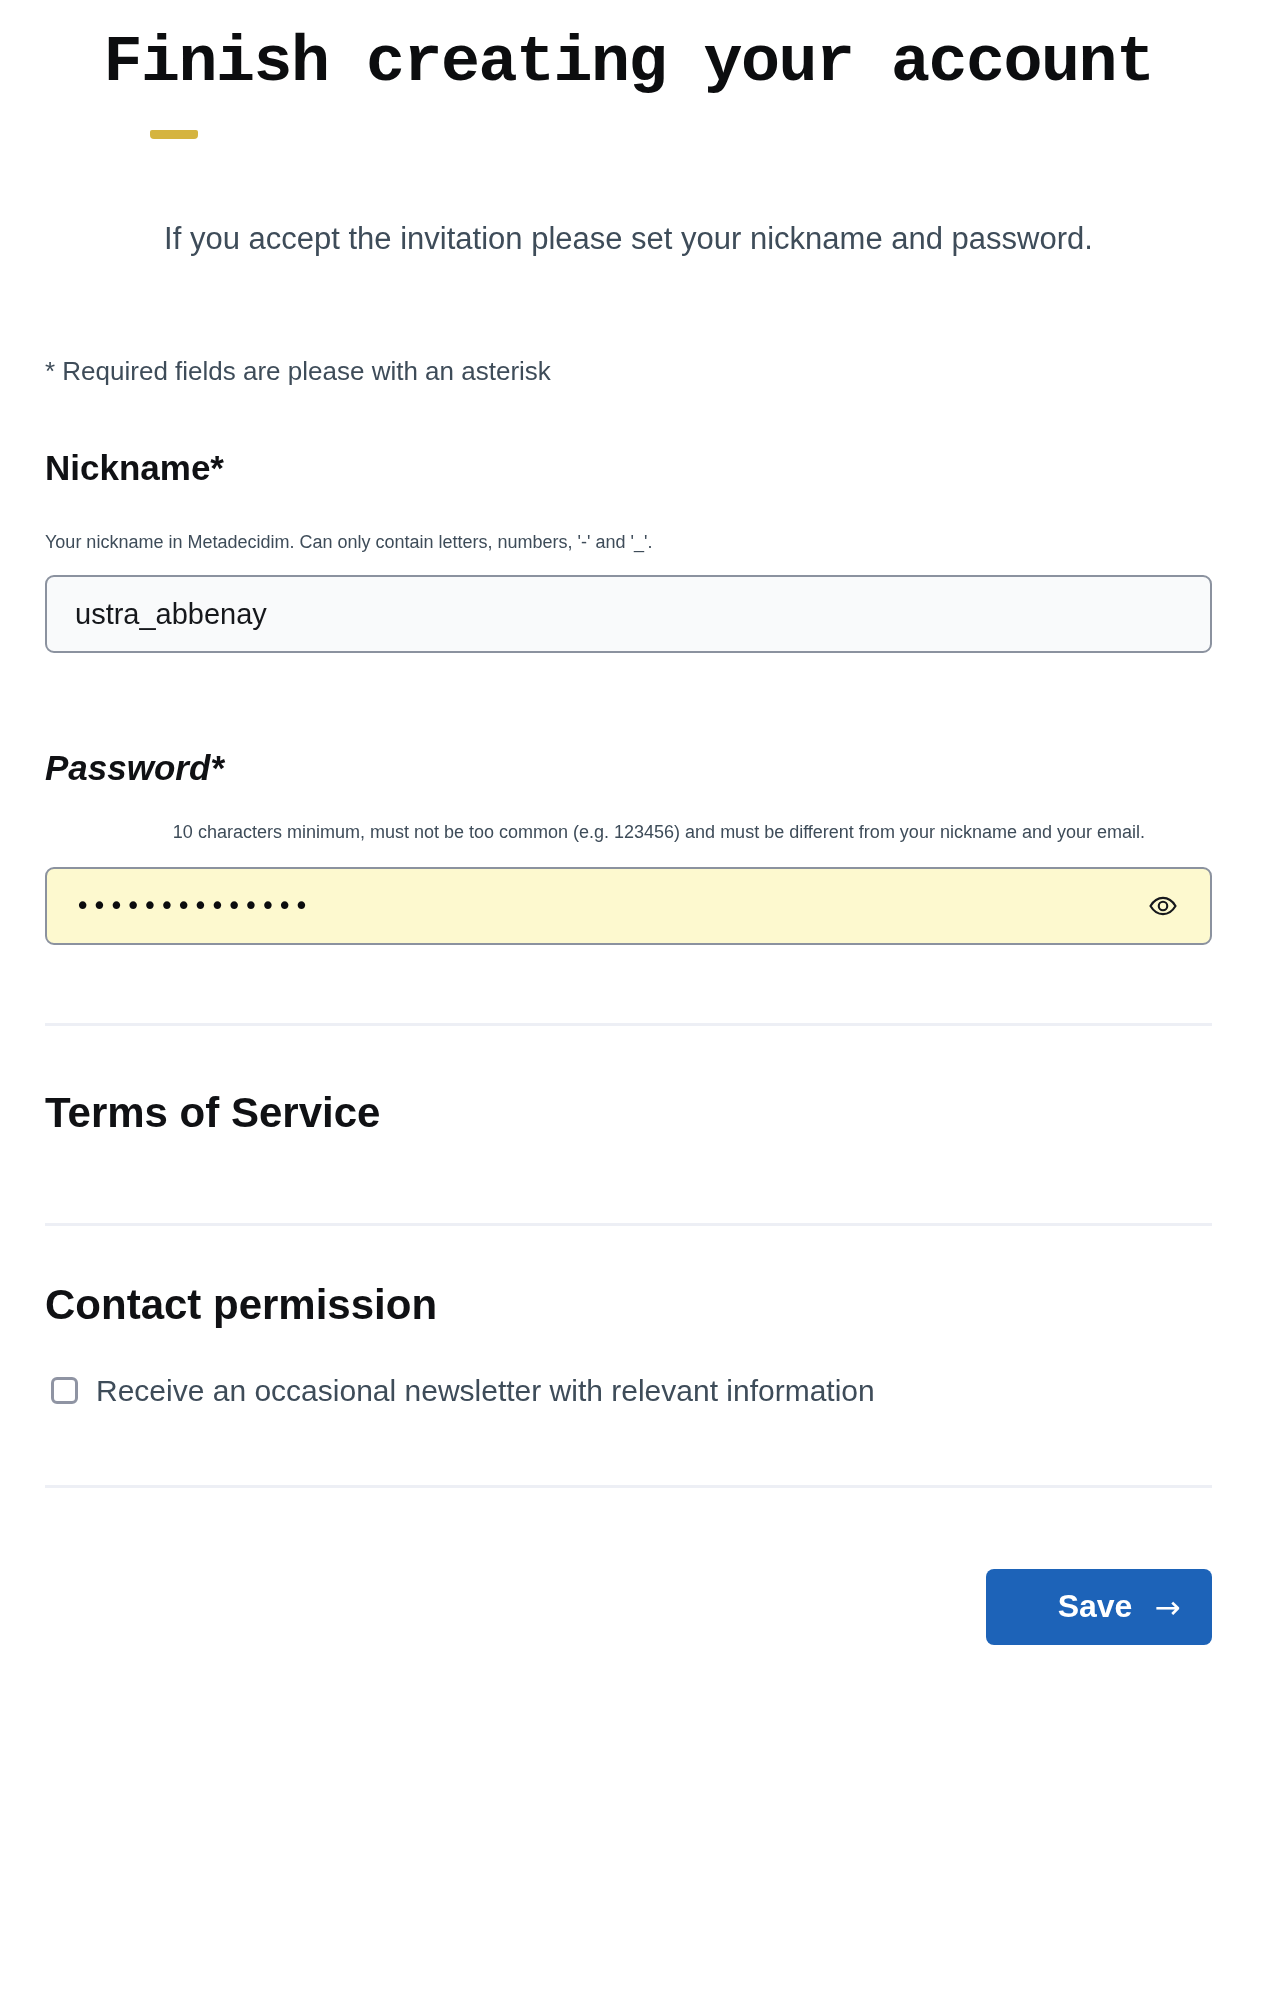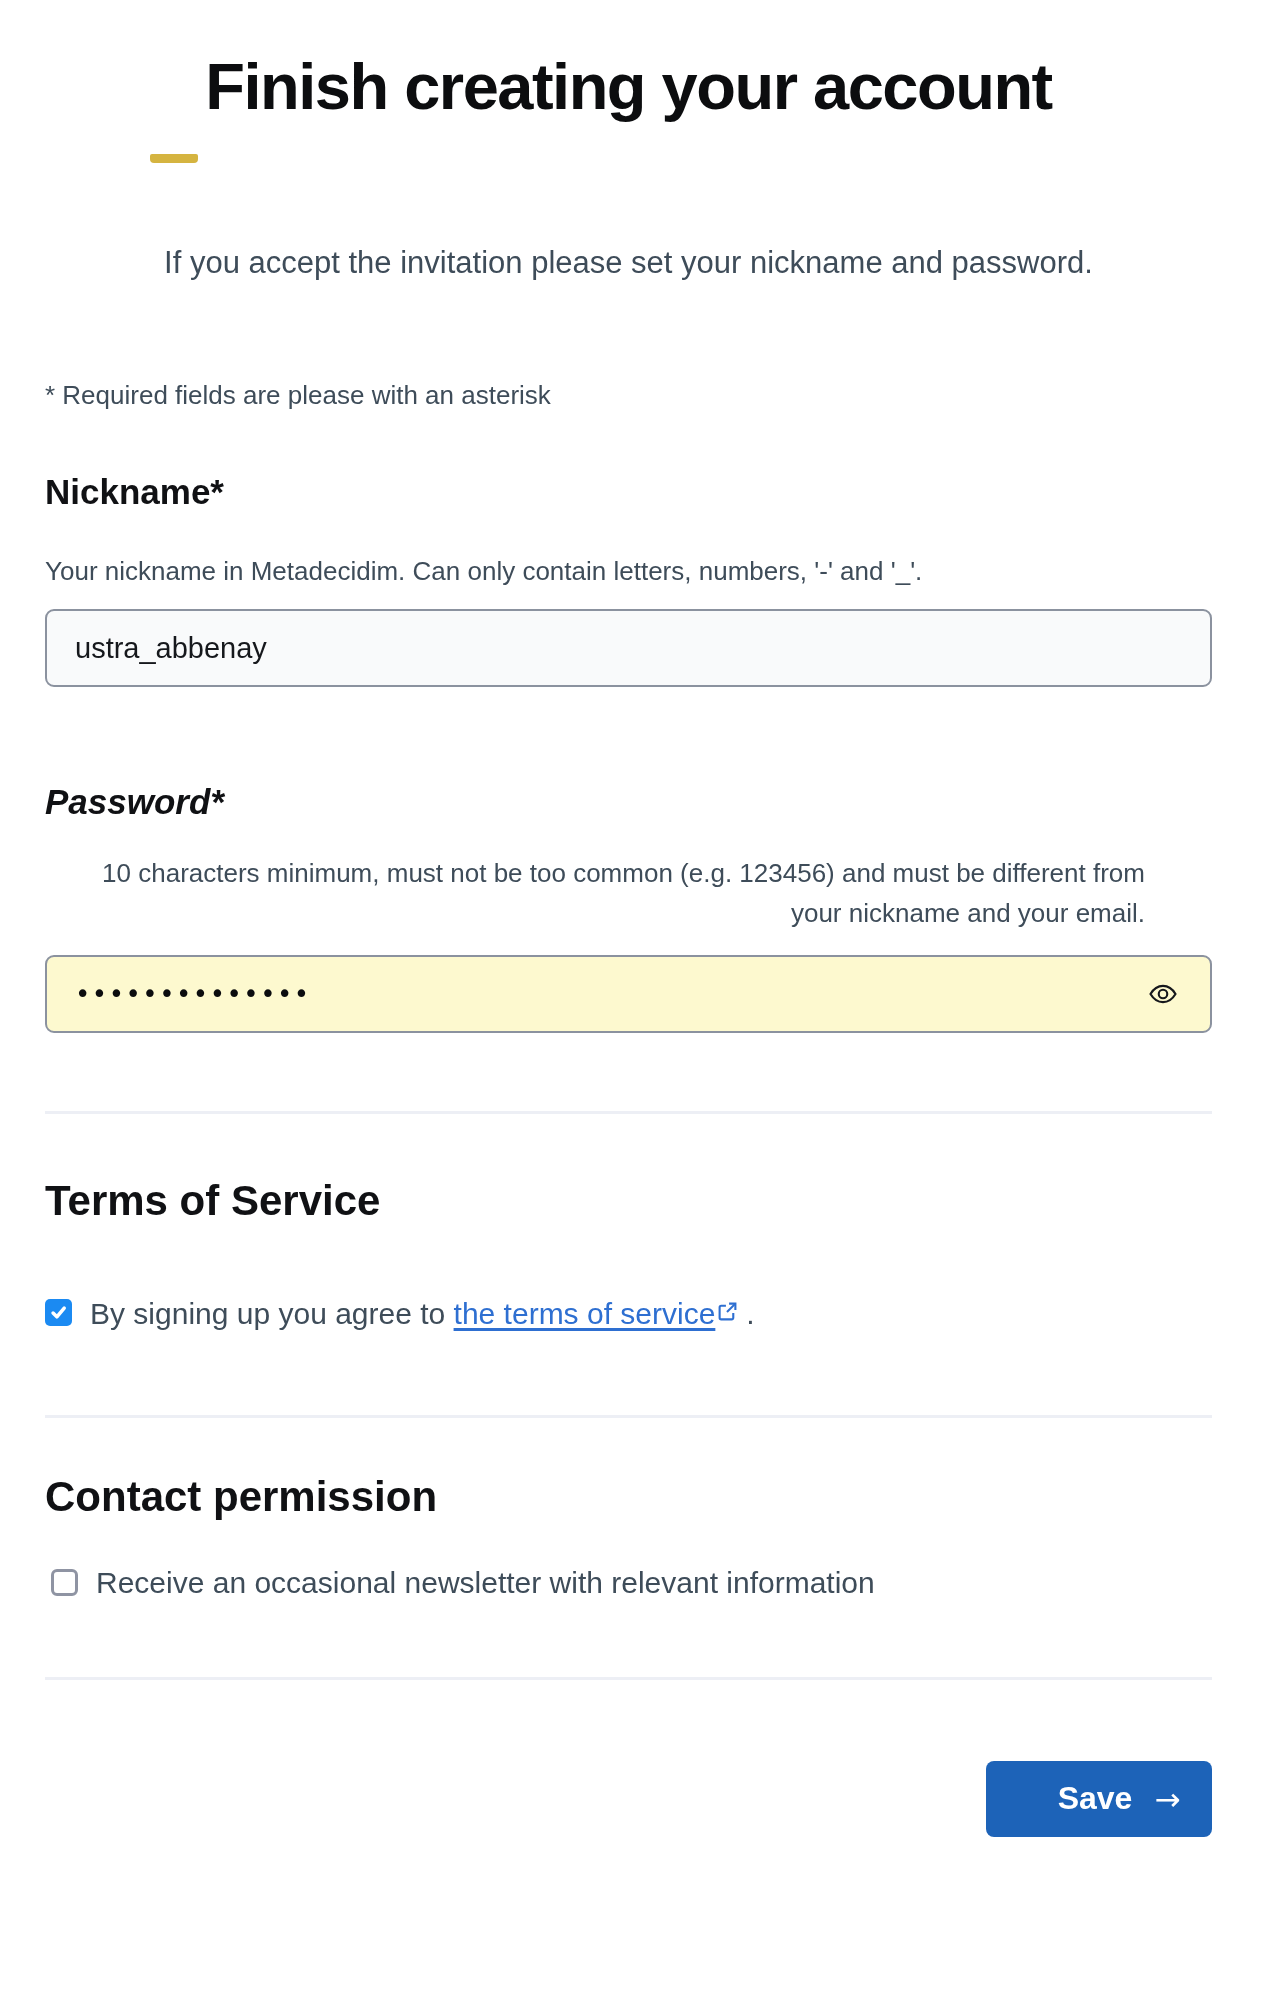--- a/index.html
+++ b/index.html
@@ -5,38 +5,38 @@
   * { margin:0; padding:0; box-sizing:border-box; }
   html,body { background:#ffffff; }
   body {
     width:1269px; height:2004px; overflow:hidden;
     font-family:"Liberation Sans","DejaVu Sans",sans-serif;
     color:#111215;
   }
   .container { width:1167px; margin-left:45px; position:relative; }
 
   .page-title {
-    padding-top:48px; text-align:center;
+    padding-top:24px; text-align:center;
     font-size:65px; font-weight:700; letter-spacing:-1.5px;
-    color:#0c0d0f; line-height:1.2;
+    color:#0c0d0f; line-height:1.2;font-family:Liberation Mono, monospace;
   }
   .title-underline {
     width:48px; height:9px; background:#d5b440;
     border-radius:2px 2px 4px 4px;
     margin:28px 0 0 105px;
   }
   .subtitle {
     margin-top:78px; text-align:center;
     font-size:31px; line-height:1.4; color:#3e4c59;
   }
   .required-note { margin-top:95px; font-size:26px; color:#3e4c59; line-height:1.3; }
 
   .field-label { margin-top:56px; font-size:35px; font-weight:700; color:#101114; line-height:1.3; }
   .field-label.password { margin-top:92px;font-style:italic; }
-  .help-text { margin-top:40px; font-size:26px; color:#3e4c59; line-height:1.3; }
+  .help-text { margin-top:40px; font-size:18px; color:#3e4c59; line-height:1.3; }
   .help-text.password { margin-top:28px; line-height:1.55; max-width:1100px;text-align:right; }
 
   .text-input {
     margin-top:21px; height:78px; width:100%;
     border:2px solid #8b929f; border-radius:9px;
     background:#f9fafb; display:flex; align-items:center;
     padding:12px 28px; font-size:29px; color:#16181c;
   }
   .text-input.password { background:#fdf9cf; justify-content:space-between; }
   .password-dots { font-size:26px; letter-spacing:1.5px; color:#0b0c0e; font-family:"DejaVu Sans",sans-serif; }
@@ -99,36 +99,20 @@
         <path d="M2 12c2.6-4.4 6-6.5 10-6.5S19.4 7.6 22 12c-2.6 4.4-6 6.5-10 6.5S4.6 16.4 2 12z"></path>
         <circle cx="12" cy="12" r="3.4"></circle>
       </svg>
     </button>
   </div>
 
   <hr class="divider">
 
   <h2 class="section-heading">Terms of Service</h2>
 
-  <div class="check-row">
-    <span class="checkbox checked">
-      <svg width="19" height="19" viewBox="0 0 14 14" fill="none">
-        <path d="M3 7.4 L5.8 10.2 L11.2 3.8" stroke="#ffffff" stroke-width="2.6" stroke-linecap="round" stroke-linejoin="round"></path>
-      </svg>
-    </span>
-    <span class="check-label">
-      <span>By signing up you agree to </span><a class="tos-link" href="#">the terms of service</a><span class="ext-icon">
-        <svg width="21" height="21" viewBox="0 0 20 20" fill="none" stroke="#2e6fd1" stroke-width="2">
-          <path d="M8.5 4.5 H4 a1.5 1.5 0 0 0 -1.5 1.5 V16 a1.5 1.5 0 0 0 1.5 1.5 H14 a1.5 1.5 0 0 0 1.5 -1.5 V11.5"></path>
-          <path d="M11.5 2.5 h6 v6"></path>
-          <path d="M17.5 2.5 L9.5 10.5"></path>
-        </svg>
-      </span><span class="label-suffix">.</span>
-    </span>
-  </div>
 
   <hr class="divider d2">
 
   <h2 class="section-heading contact">Contact permission</h2>
 
   <div class="check-row newsletter">
     <span class="checkbox unchecked"></span>
     <span class="check-label">Receive an occasional newsletter with relevant information</span>
   </div>
 

